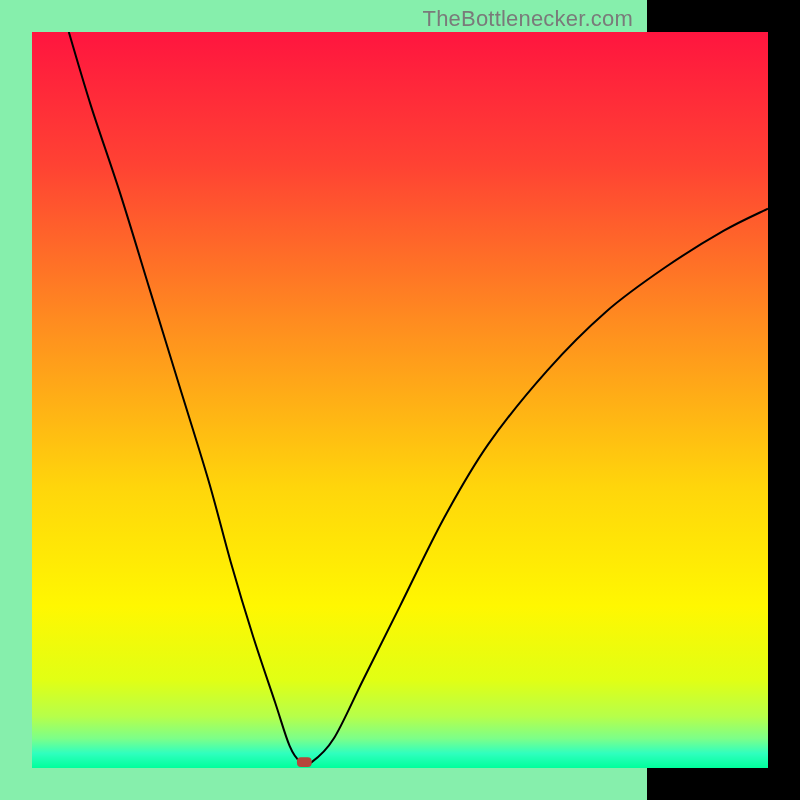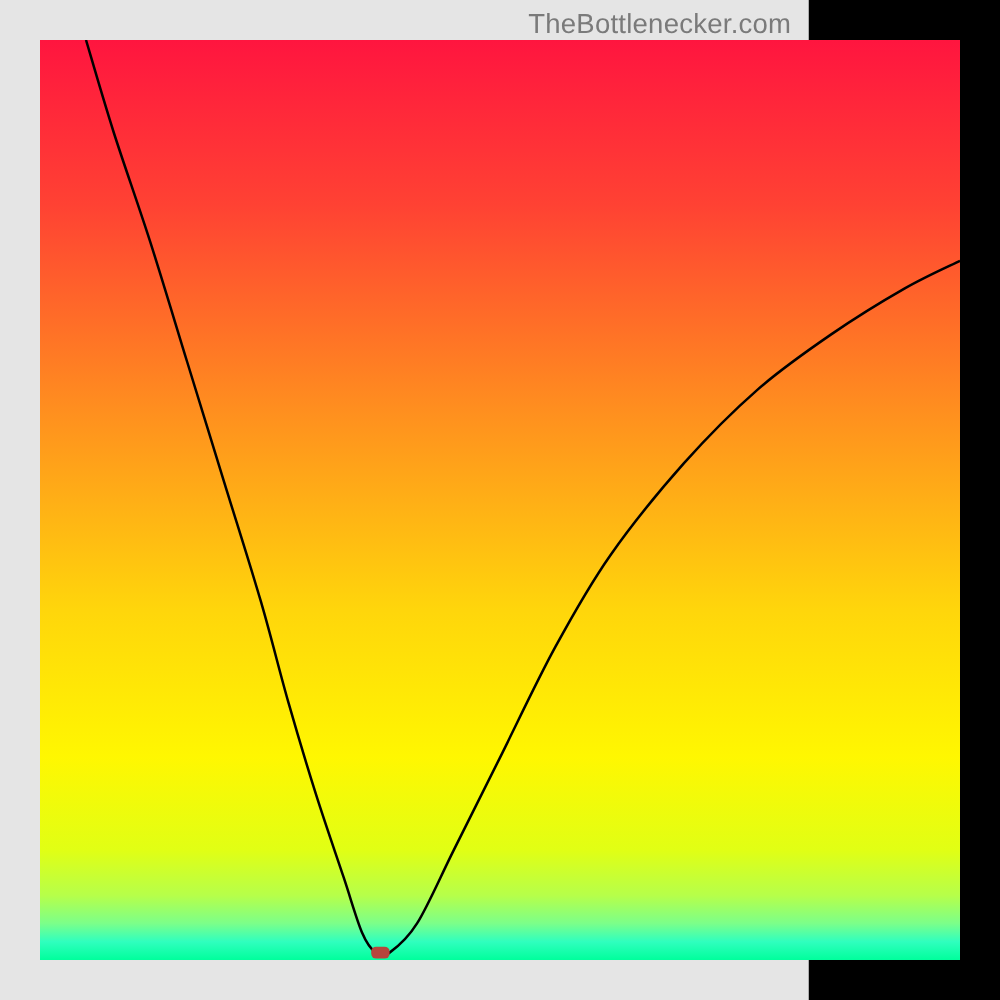--- a/index.html
+++ b/index.html
@@ -8,21 +8,21 @@
     width: 800px;
     height: 800px;
     overflow: hidden;
     background: #000;
     font-family: Arial, Helvetica, sans-serif;
   }
   .frame {
     position: relative;
     width: 647px;
     height: 800px;
-    background: #e5e5e5;
+    background: #86efac;
   }
   .plot {
     position: absolute;
     left: 32px;
     top: 32px;
     width: 736px;
     height: 736px;
     overflow: hidden;
   }
   .watermark {

